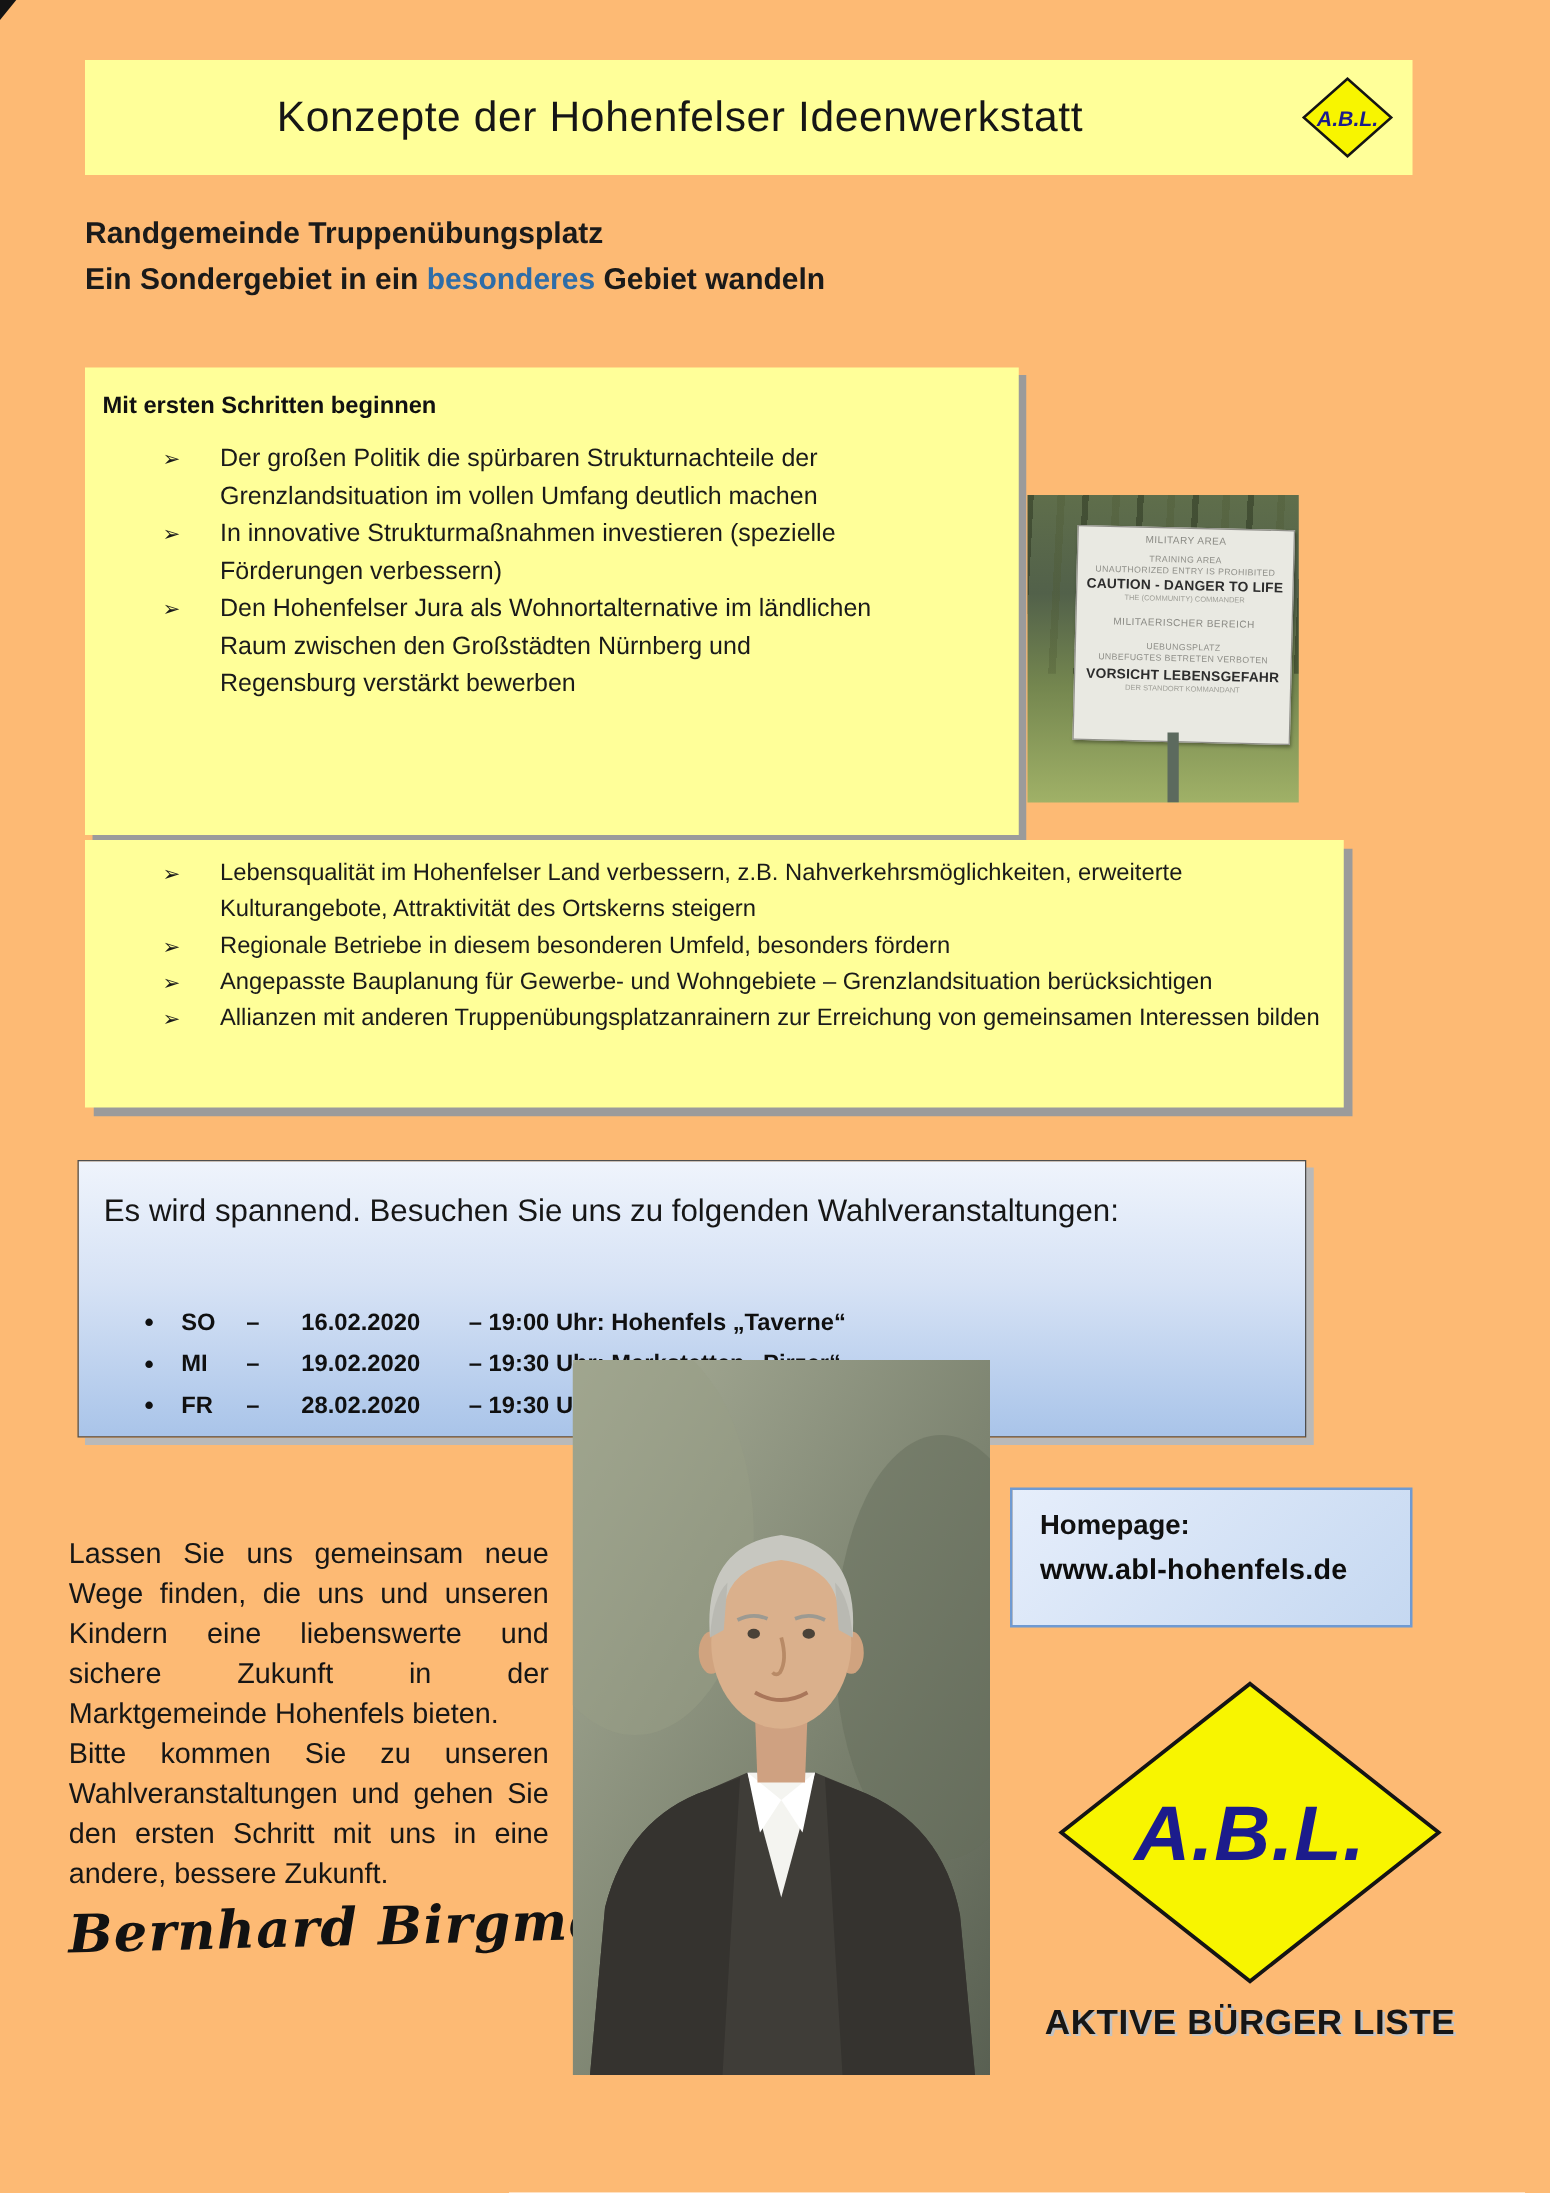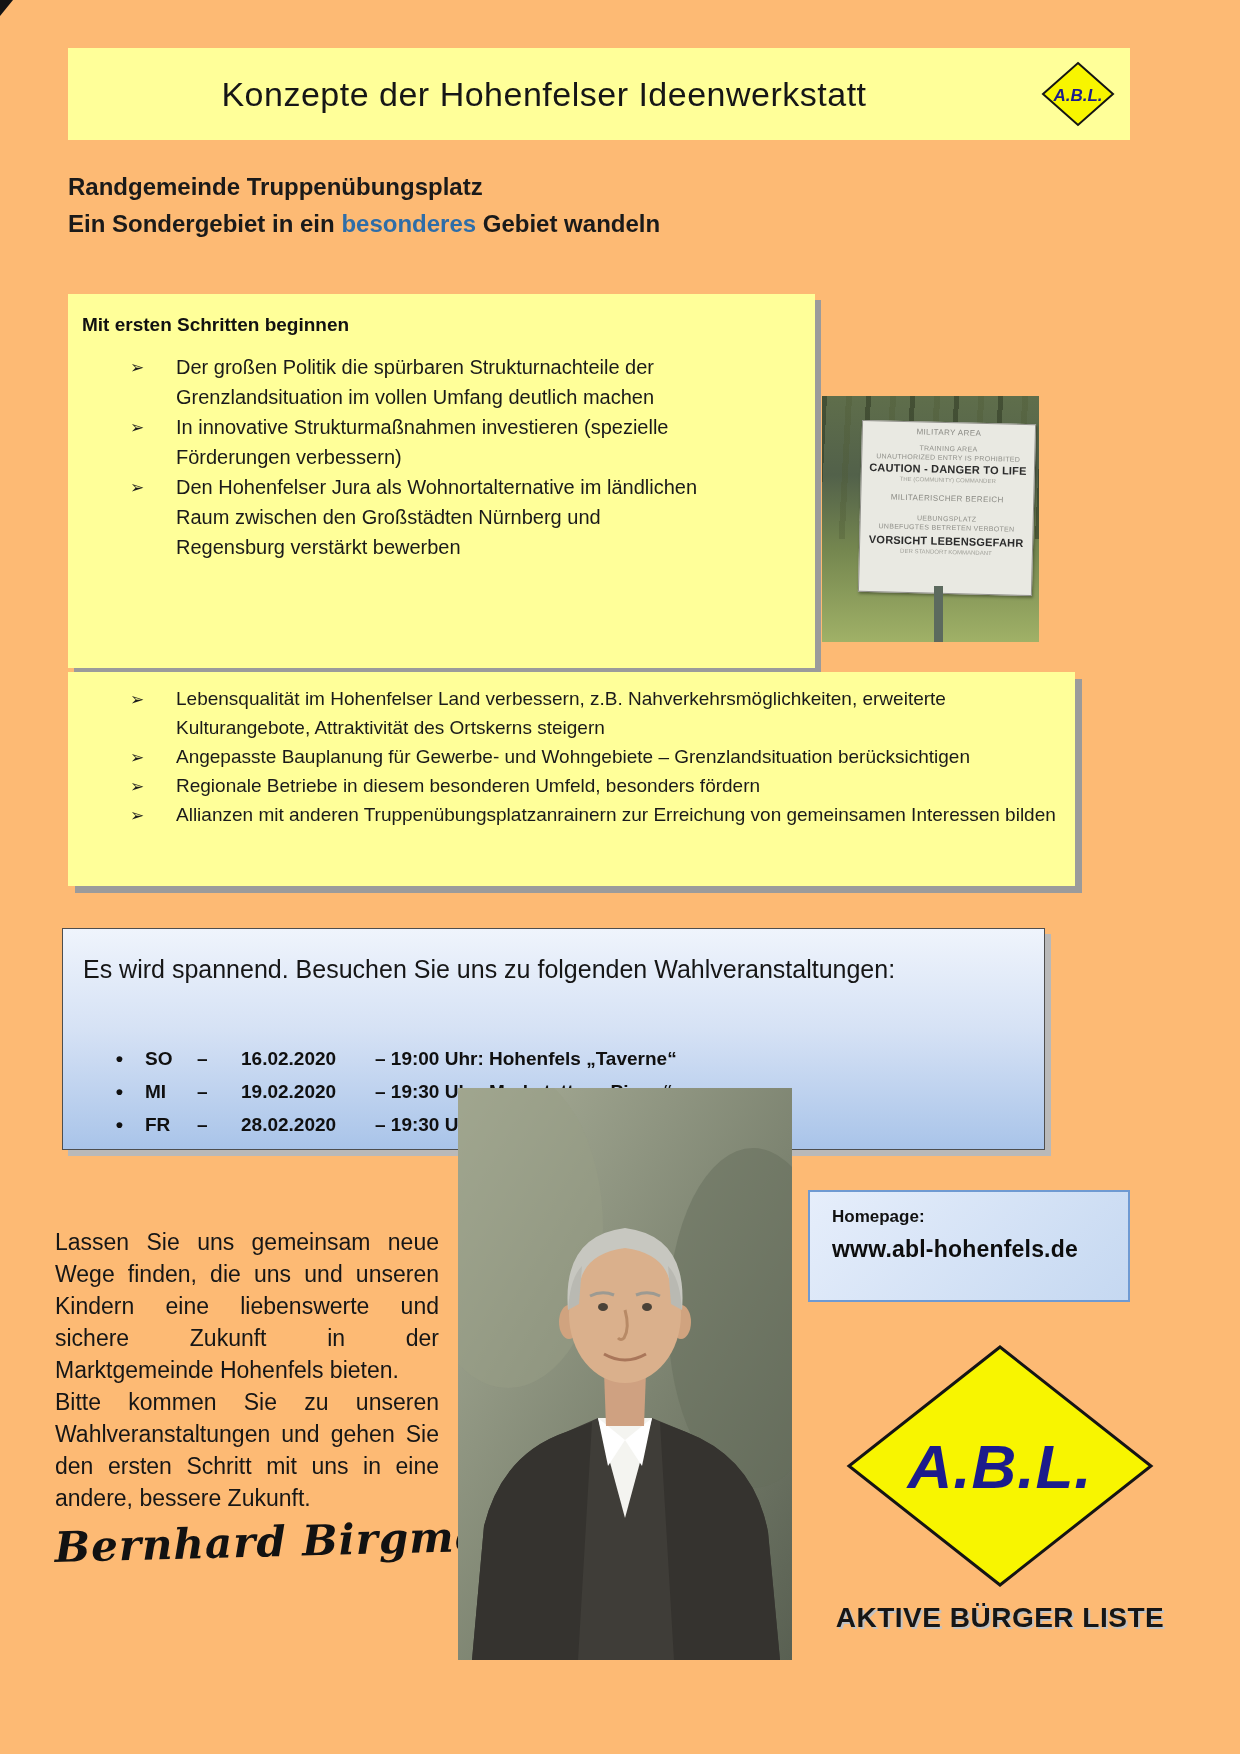--- a/index.html
+++ b/index.html
@@ -58,21 +58,21 @@
   .evt::before{content:"•";display:inline-block;width:40px;margin-right:22px;text-align:right;font-size:21px;}
   .evt-day{width:52px;}
   .evt-sep{width:44px;}
   .evt-date{width:134px;}
   .evt-rest{flex:1;}
 
   
   .homepage-box{position:absolute;left:808px;top:1190px;width:322px;height:112px;box-sizing:border-box;
       border:2px solid #6f9ad2;background:linear-gradient(135deg,#e6eefb 0%,#c5d8f1 100%);
       padding:15px 0 0 22px;}
-  .homepage-label{font-size:17px;font-weight:bold;color:#111;}
+  .homepage-label{font-size:22px;font-weight:bold;color:#111;}
   .homepage-url{font-size:23px;font-weight:bold;color:#0d0d0d;margin-top:9px;letter-spacing:.2px;}
 
   
   .closing{position:absolute;left:55px;top:1226px;width:384px;font-size:23px;line-height:32px;
            text-align:justify;color:#161616;}
   .closing p{margin:0;}
   .signature{margin-top:18px;font-family:"DejaVu Serif", serif;font-style:italic;font-weight:bold;
              font-size:42px;letter-spacing:1px;transform:rotate(-1.5deg);transform-origin:left bottom;
              color:#121212;white-space:nowrap;}
 
@@ -128,22 +128,22 @@
       <div class="sl-sm">UNBEFUGTES BETRETEN VERBOTEN</div>
       <div class="sl-bold mt2">VORSICHT LEBENSGEFAHR</div>
       <div class="sl-tiny">DER STANDORT KOMMANDANT</div>
     </div>
     <div class="sign-pole"></div>
   </div>
 
   <div class="box-wide">
     <ul class="arrow-list">
       <li>Lebensqualität im Hohenfelser Land verbessern, z.B. Nahverkehrsmöglichkeiten, erweiterte Kulturangebote, Attraktivität des Ortskerns steigern</li>
+      <li>Regionale Betriebe in diesem besonderen Umfeld, besonders fördern</li>
       <li>Angepasste Bauplanung für Gewerbe- und Wohngebiete – Grenzlandsituation berücksichtigen</li>
-      <li>Regionale Betriebe in diesem besonderen Umfeld, besonders fördern</li>
       <li>Allianzen mit anderen Truppenübungsplatzanrainern zur Erreichung von gemeinsamen Interessen bilden</li>
     </ul>
   </div>
 
   <div class="events-box">
     <div class="events-title">Es wird spannend. Besuchen Sie uns zu folgenden Wahlveranstaltungen:</div>
     <div class="events-list">
       <div class="evt">
         <span class="evt-day">SO</span>
         <span class="evt-sep">–</span>

